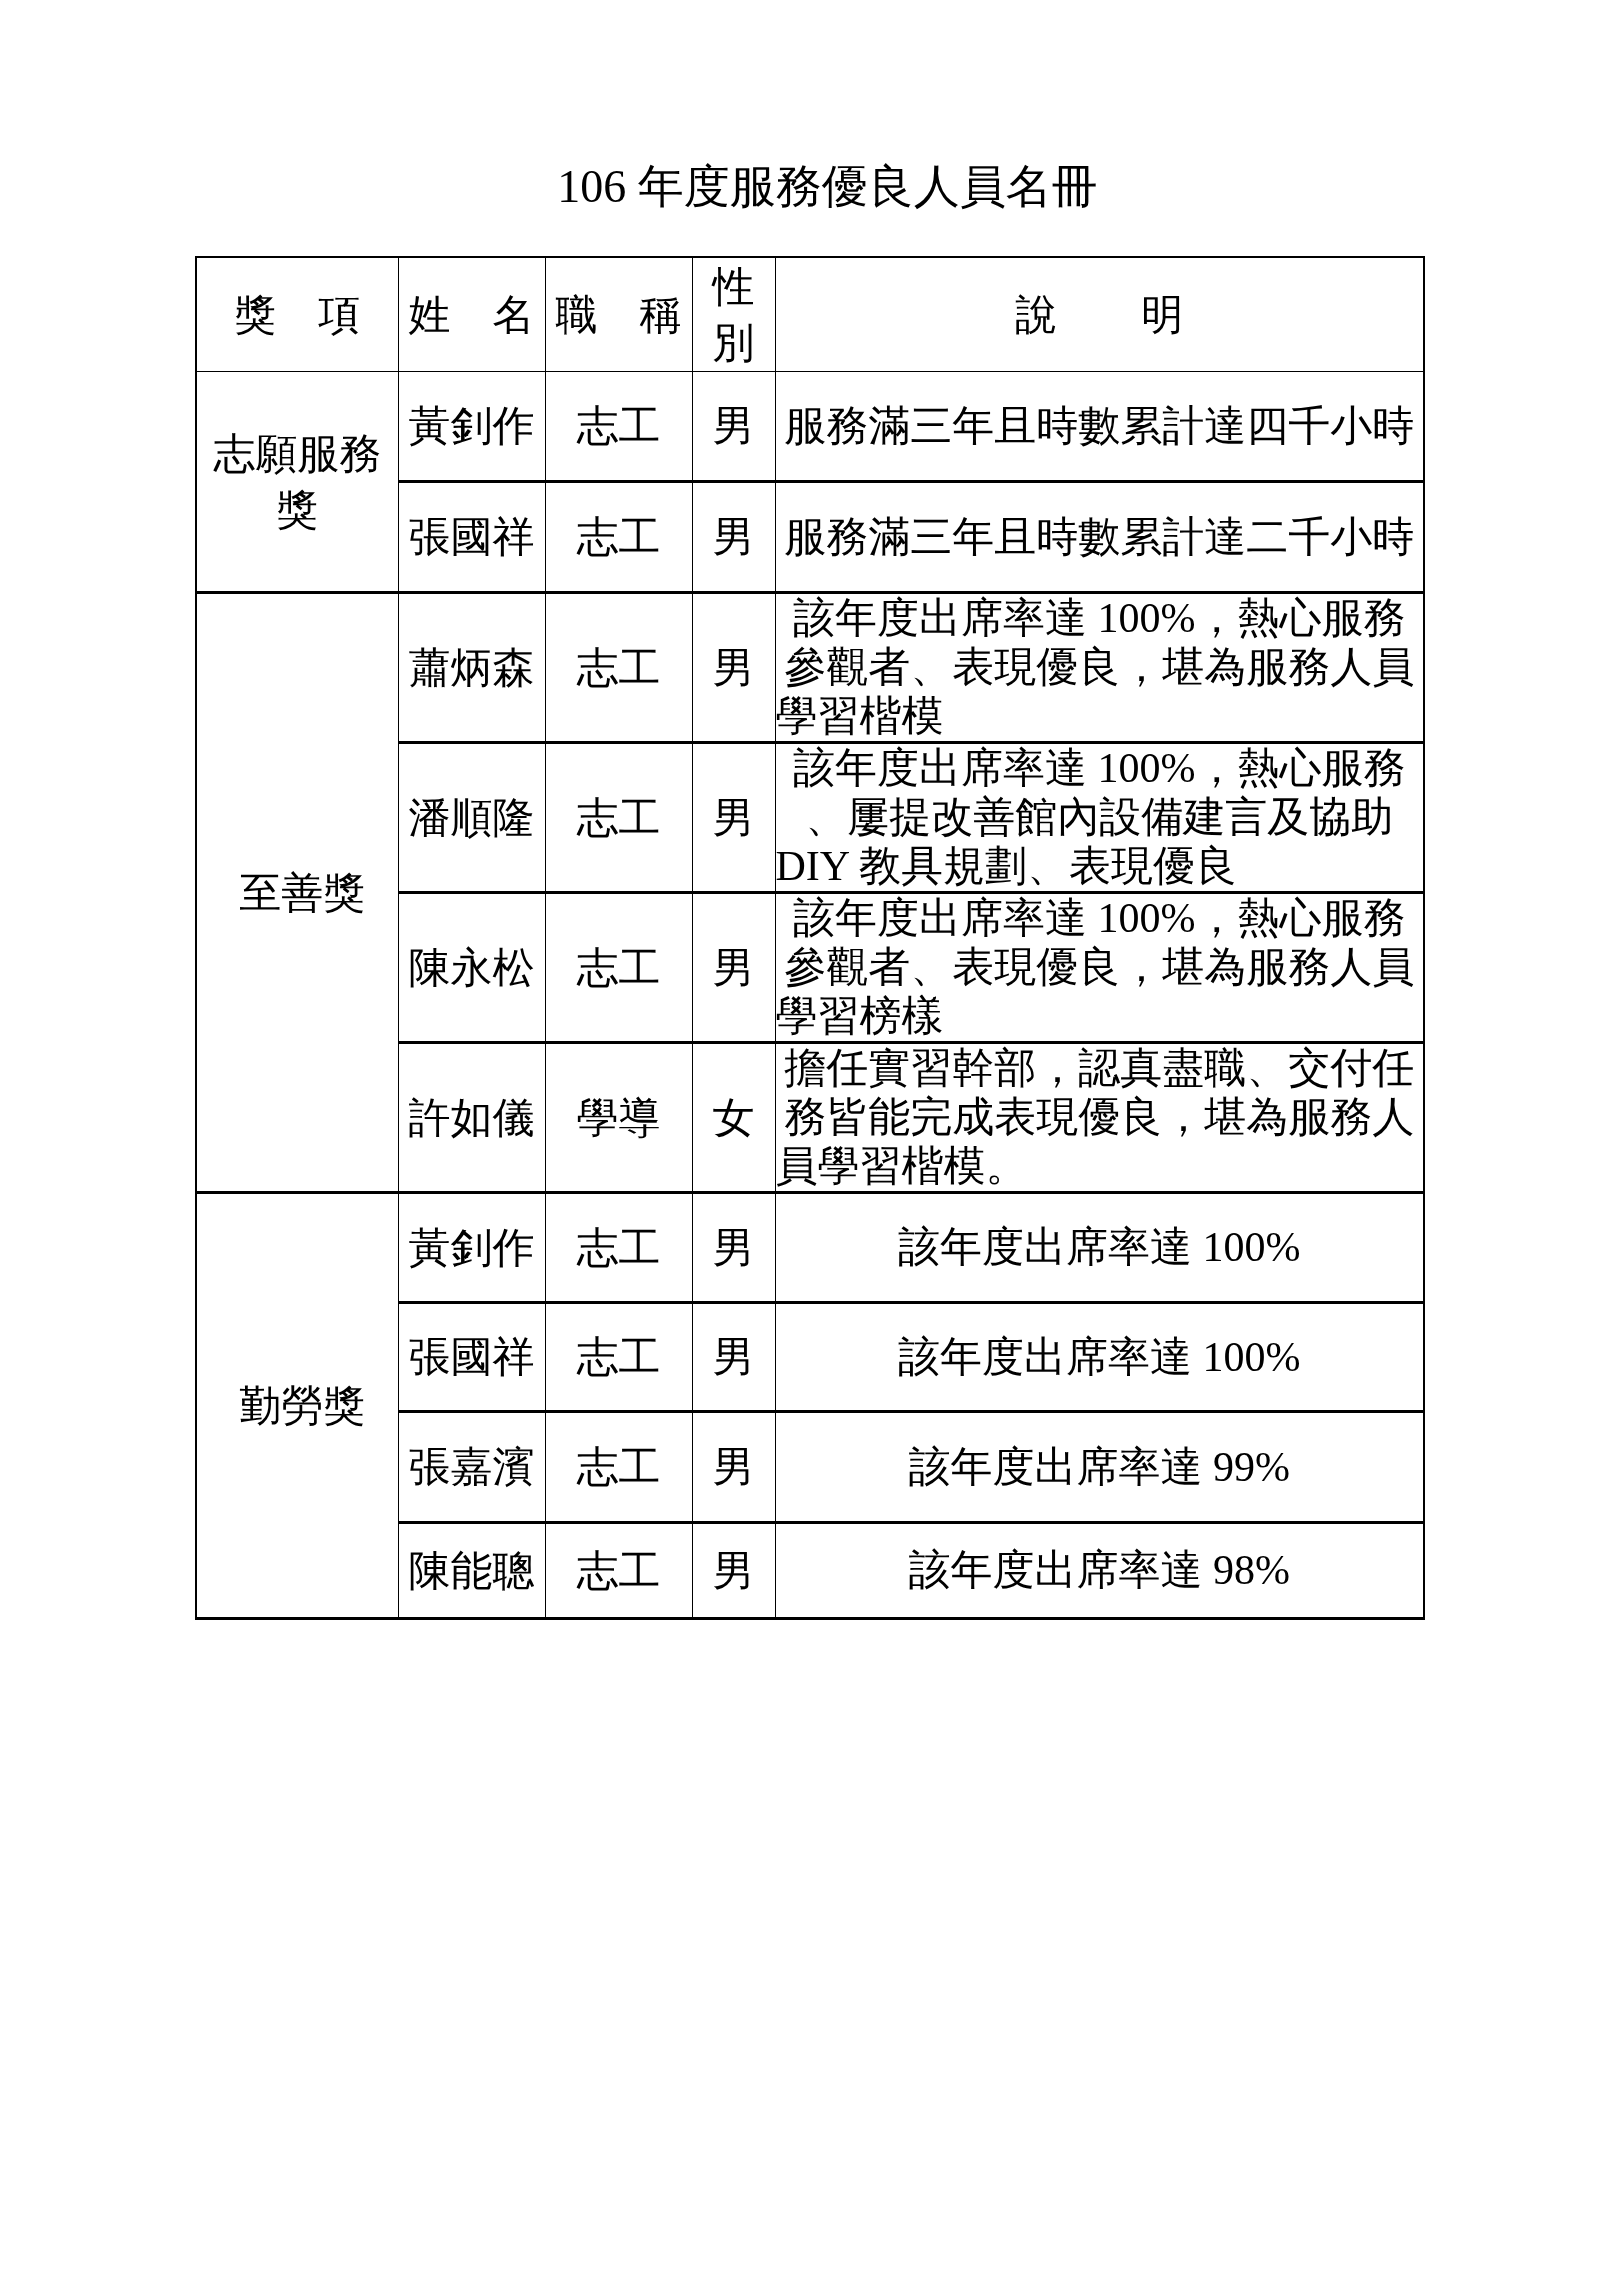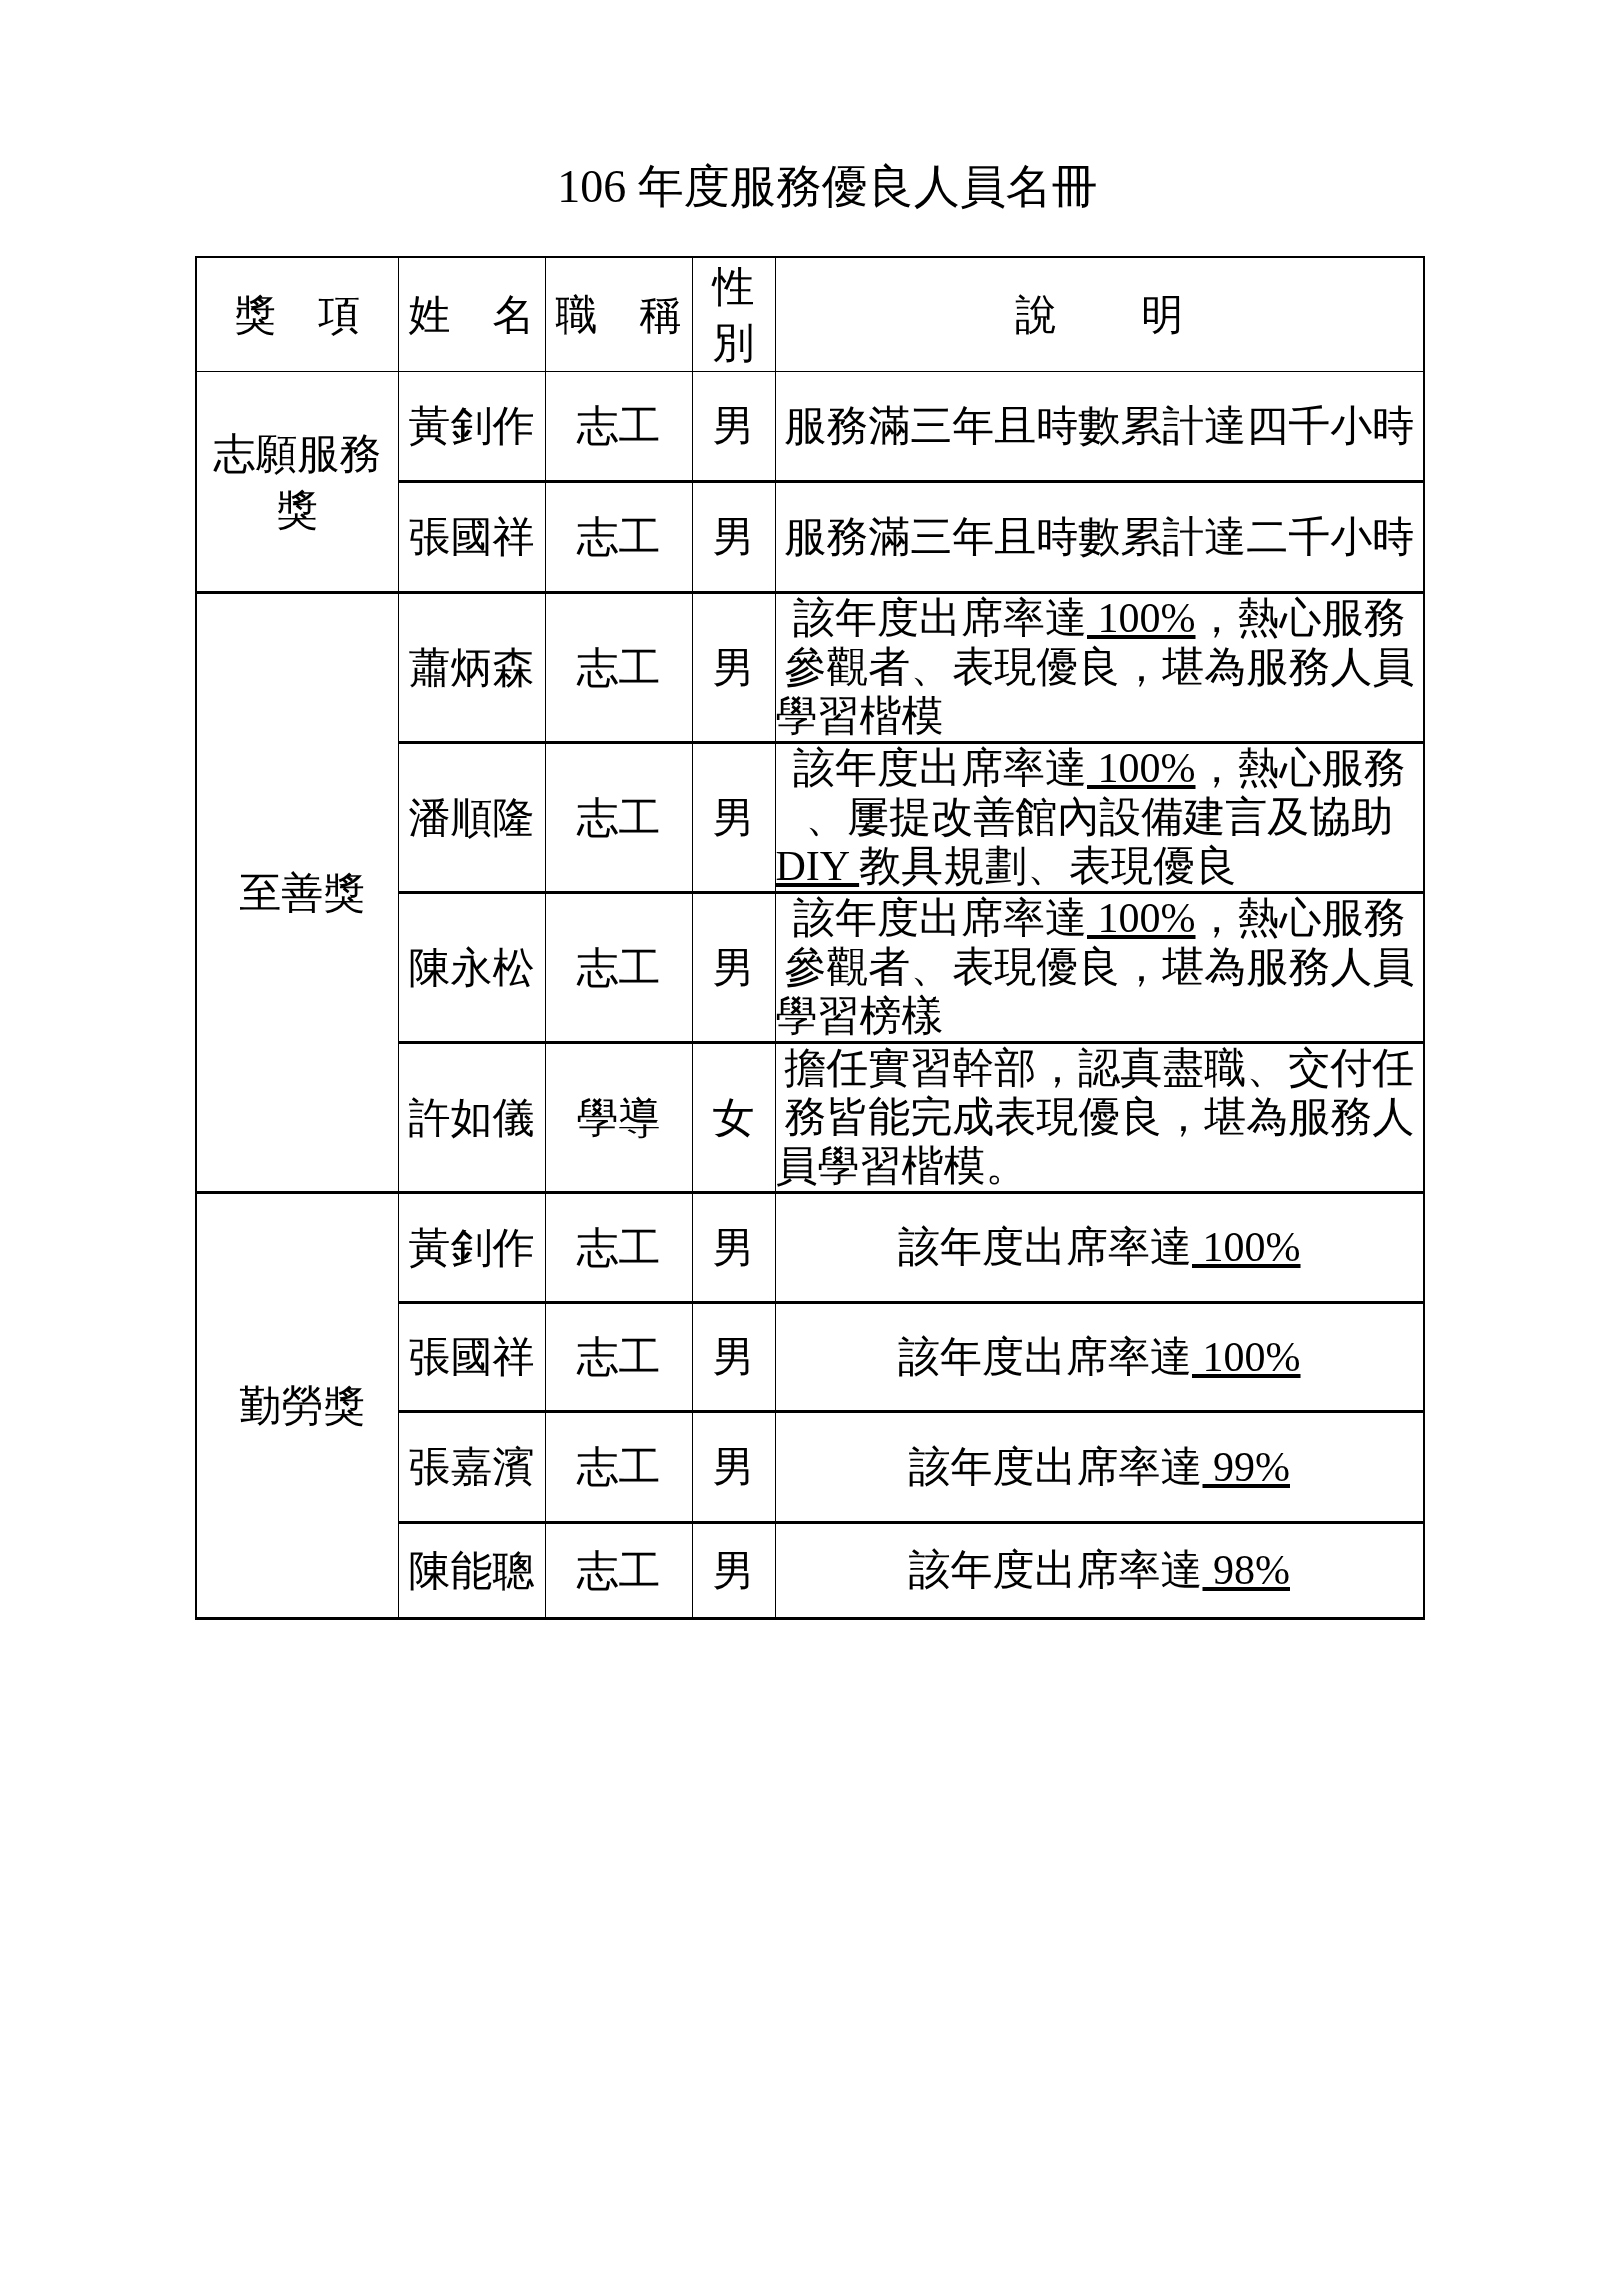--- a/index.html
+++ b/index.html
@@ -37,21 +37,20 @@
     text-align: center;
     vertical-align: middle;
     padding: 0;
     overflow: hidden;
   }
   .roster tbody td { border-bottom-width: 3.3px; }
   .roster th { height: 113px; }
   .desc-cell {
     padding: 0 11px;
     line-height: 49px;
-    text-decoration: underline;
   }
   .desc-left { text-align: justify; text-align-last: left; margin-top: 8px; }
   .spread { letter-spacing: 0.24em; text-indent: 0.24em; }
   
   .cjk {
     display: inline-block;
     width: 1em;
     text-align: center;
     letter-spacing: normal;
     text-indent: 0;

